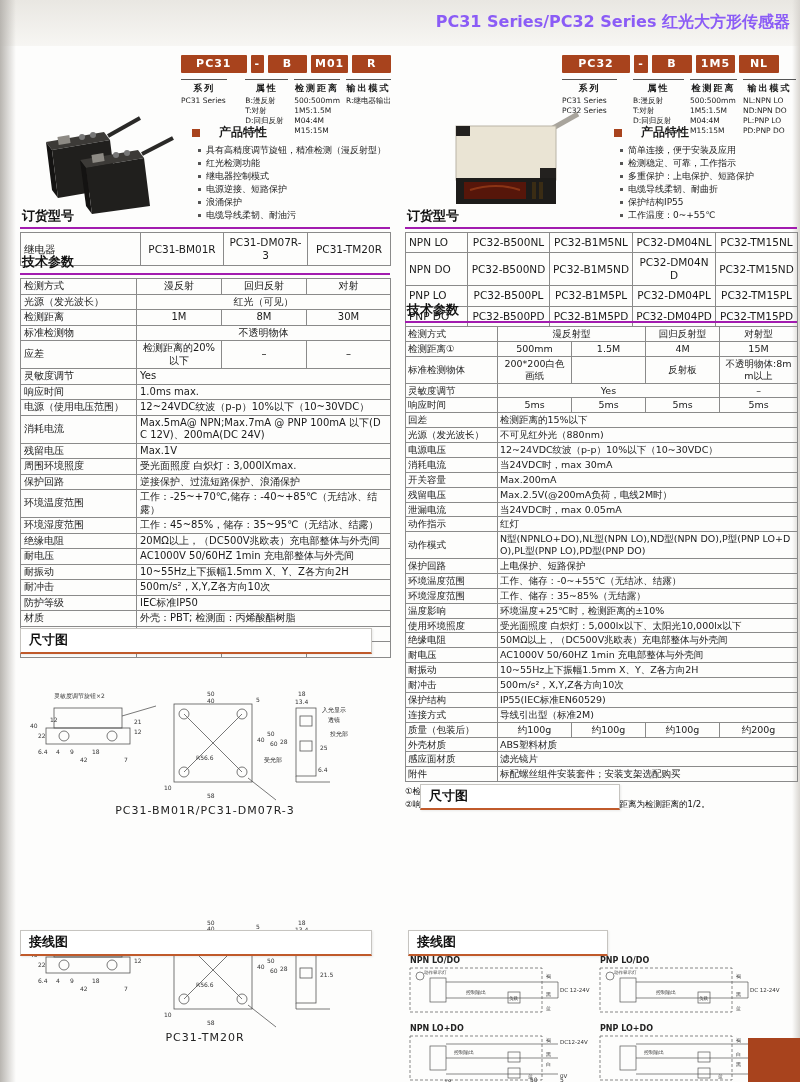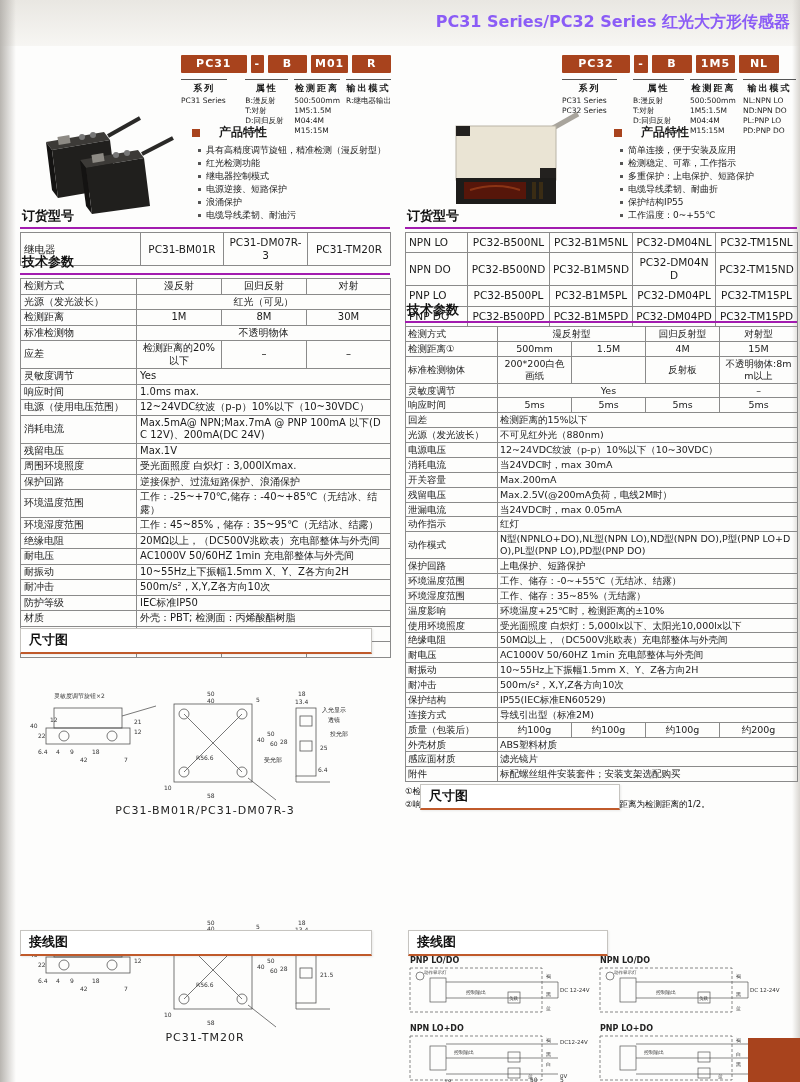--- a/index.html
+++ b/index.html
@@ -693,42 +693,42 @@
     </svg>
   </section>
 
   <section style="left:408px;top:930px;width:200px;">
     <div class="sec-box">接线图</div>
   </section>
 
   <section style="left:408px;top:956px;width:386px;">
     <div style="display:grid;grid-template-columns:190px 190px;grid-row-gap:8px;">
       <div class="dwg">
-        <div class="wtitle">PNP LO/DO</div>
+        <div class="wtitle">NPN LO/DO</div>
         <svg width="184" height="50" viewBox="0 0 184 50">
           <g stroke="#555" fill="none" stroke-width="0.7">
             <rect x="2" y="2" width="132" height="44" stroke-dasharray="3 2"></rect>
             <rect x="22" y="12" width="16" height="24"></rect>
               <circle cx="12" cy="10" r="4"></circle>
             <line x1="38" y1="16" x2="150" y2="16"></line>
               <line x1="38" y1="32" x2="150" y2="32"></line>
             <rect x="100" y="26" width="12" height="11"></rect>
             <polyline points="150,16 150,32"></polyline>
           </g>
           <text x="16" y="8" style="font-size:4.5px">动作显示灯</text>
           <text x="58" y="28" style="font-size:5px">控制输出</text>
           <text x="152" y="26" style="font-size:5.5px">DC 12-24V</text>
           <text x="138" y="12" style="font-size:5px">褐</text>
           <text x="138" y="30" style="font-size:5px">黑</text>
           <text x="138" y="44" style="font-size:5px">蓝</text>
           <text x="101" y="34" style="font-size:4.5px">负载</text>
         </svg>
       </div>
       <div class="dwg">
-        <div class="wtitle">NPN LO/DO</div>
+        <div class="wtitle">PNP LO/DO</div>
         <svg width="184" height="50" viewBox="0 0 184 50">
           <g stroke="#555" fill="none" stroke-width="0.7">
             <rect x="2" y="2" width="132" height="44" stroke-dasharray="3 2"></rect>
             <rect x="22" y="12" width="16" height="24"></rect>
               <circle cx="12" cy="10" r="4"></circle>
             <line x1="38" y1="16" x2="150" y2="16"></line>
               <line x1="38" y1="32" x2="150" y2="32"></line>
             <rect x="100" y="26" width="12" height="11"></rect>
             <polyline points="150,16 150,32"></polyline>
           </g>

